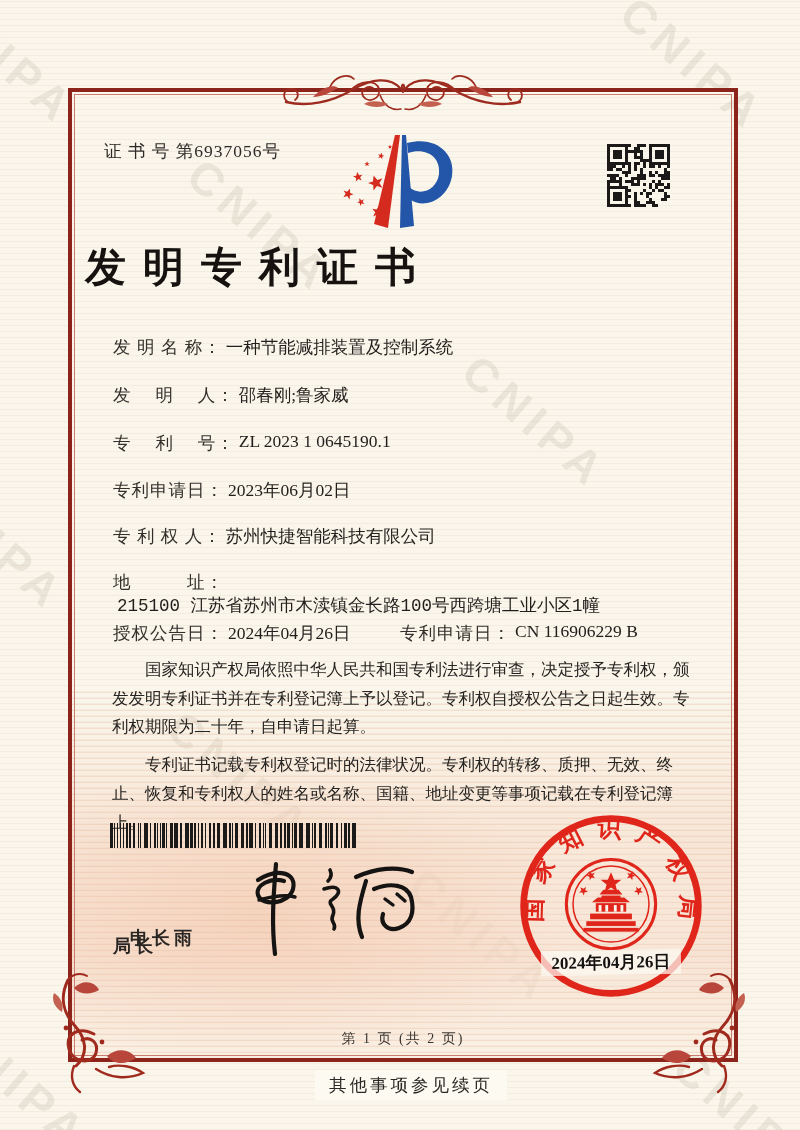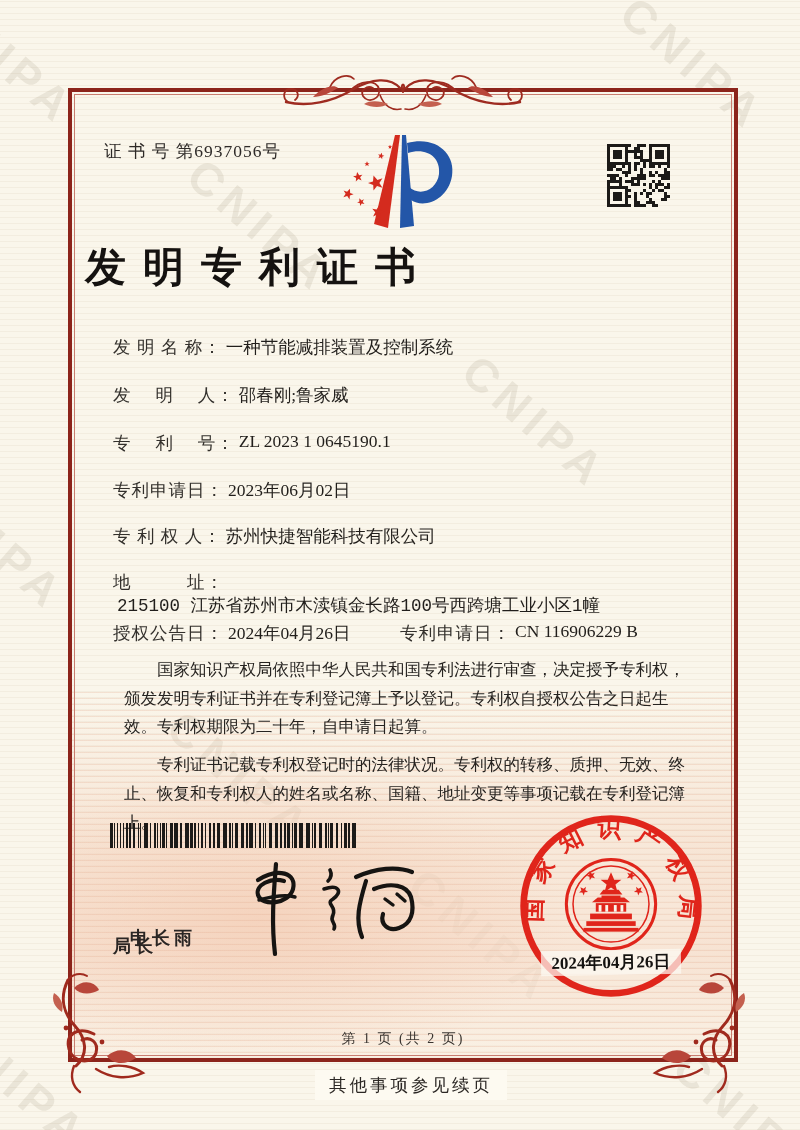--- a/index.html
+++ b/index.html
@@ -52,21 +52,21 @@
   }
 
   .row{position:absolute;left:113px;font-size:17.5px;color:#26221f;width:600px;}
   .r1{top:335px}.r2{top:383px}.r3{top:431px}.r4{top:478px}.r5{top:524px}.r6{top:570px}.r7{top:621px}
   .lbl{display:inline-block;vertical-align:top;letter-spacing:1px;color:#33302c;white-space:pre;}
   .val{display:inline-block;vertical-align:top;margin-left:4px;color:#211e1b;}
   .val-wrap{width:486px;line-height:1.45;font-family:Liberation Mono, monospace;}
   .pair2{position:absolute;left:287px;top:0;}
 
   .paras{position:absolute;left:112px;top:656px;width:582px;font-size:16.5px;color:#262320;line-height:1.74;}
-  .paras p{margin:0 0 9px 12px;text-indent:2em;font-style:normal;}
+  .paras p{margin:0 0 9px 0;text-indent:2em;font-style:normal;}
 
   .barcode{position:absolute;left:110px;top:823px;}
   .signer-title{position:absolute;left:113px;top:886px;font-family:"Liberation Sans",sans-serif;font-size:18px;font-weight:600;letter-spacing:4px;color:#2a2624;margin-top:48px;}
   .signer-name{position:absolute;left:113px;top:926px;font-family:"Liberation Sans",sans-serif;font-size:18px;font-weight:600;letter-spacing:4px;color:#2a2624;margin-left:17px;}
   .signature{position:absolute;left:238px;top:858px;}
 
   .seal{position:absolute;left:516px;top:811px;}
   .seal-date{
     position:absolute;left:541px;top:950px;width:140px;text-align:center;
     font-size:17px;font-weight:700;color:#141210;

